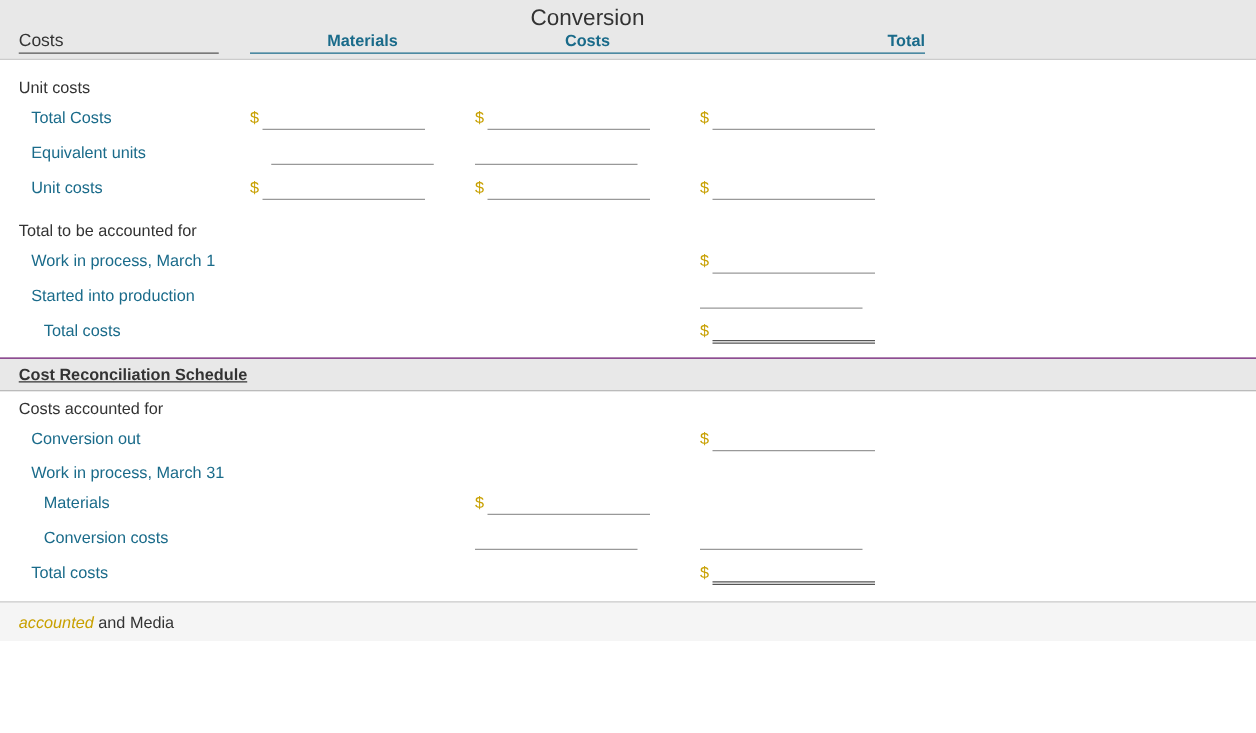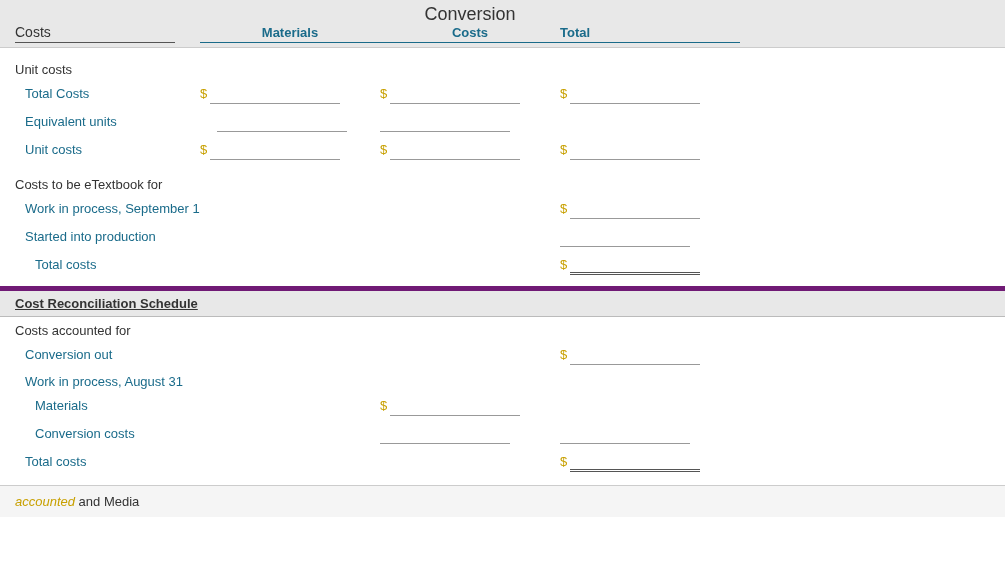--- a/index.html
+++ b/index.html
@@ -30,21 +30,21 @@
       text-align: center;
     }
 
     .col-conversion {
       width: 180px;
       text-align: center;
     }
 
     .col-total {
       width: 180px;
-      text-align: left;
+      text-align: right;
     }
 
     .header-label {
       font-weight: bold;
       color: #1a6b8a;
       font-size: 13px;
       border-bottom: 1px solid #1a6b8a;
       padding-bottom: 2px;
     }
 
@@ -101,21 +101,21 @@
       border: none;
       border-bottom: 1px solid #999;
       background: #fff;
       font-size: 13px;
       padding: 0 2px;
       outline: none;
     }
 
     .section-divider {
       background: #e8e8e8;
-      border-top: 5px solid #701a75;
+      border-top: 1px solid #701a75;
       border-bottom: 1px solid #bbb;
       padding: 5px 15px;
       font-weight: bold;
       font-size: 13px;
       color: #333;
       margin-top: 8px;
     }
 
     .section-divider span {
       text-decoration: underline;
@@ -210,24 +210,24 @@
     <input type="text" value="" style="">
   </div>
   <div class="cell">
     <span class="dollar-sign">$</span>
     <input type="text" value="" style="">
   </div>
 </div>
 
 <div class="spacer"></div>
 
-<div class="section-label">Costs to be eTextbook for</div>
-
-<div class="row">
-  <div class="row-label">Work in process, September 1</div>
+<div class="section-label">Total to be accounted for</div>
+
+<div class="row">
+  <div class="row-label">Work in process, March 1</div>
   <div class="cell"></div>
   <div class="cell"></div>
   <div class="cell">
     <span class="dollar-sign">$</span>
     <input type="text" value="" style="">
   </div>
 </div>
 
 <div class="row">
   <div class="row-label">Started into production</div>
@@ -257,21 +257,21 @@
 <div class="row">
   <div class="row-label">Conversion out</div>
   <div class="cell"></div>
   <div class="cell"></div>
   <div class="cell">
     <span class="dollar-sign">$</span>
     <input type="text" value="" style="">
   </div>
 </div>
 
-<div class="section-label" style="padding-left:25px; color:#1a6b8a;">Work in process, August 31</div>
+<div class="section-label" style="padding-left:25px; color:#1a6b8a;">Work in process, March 31</div>
 
 <div class="row">
   <div class="row-label indent">Materials</div>
   <div class="cell"></div>
   <div class="cell">
     <span class="dollar-sign">$</span>
     <input type="text" value="" style="">
   </div>
   <div class="cell">
   </div>

